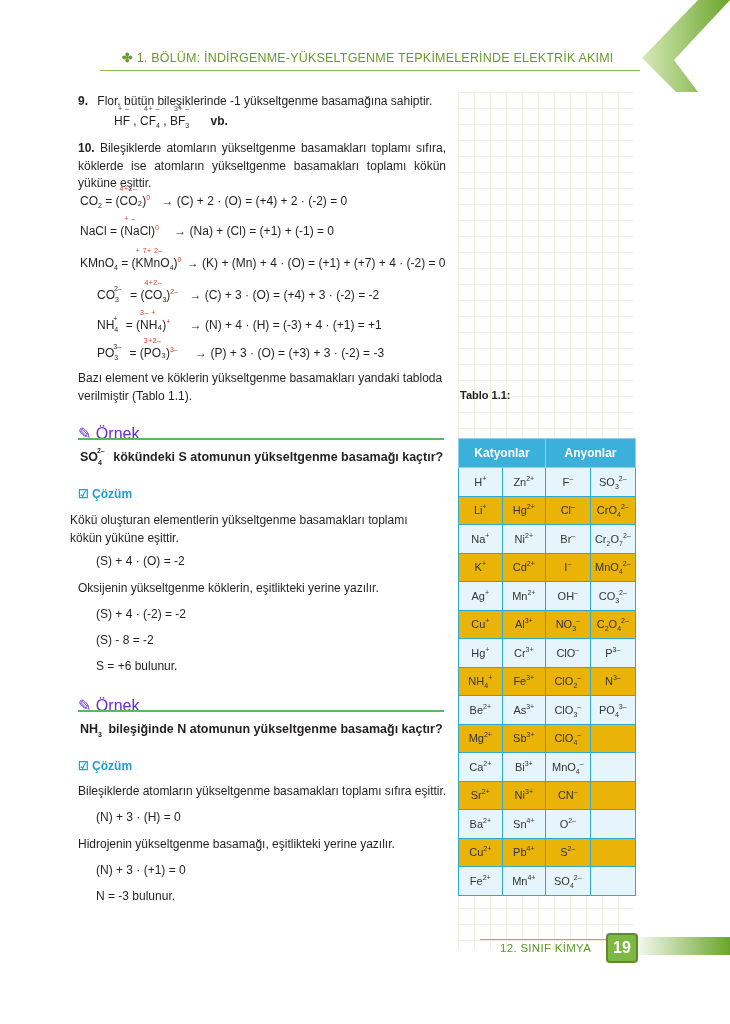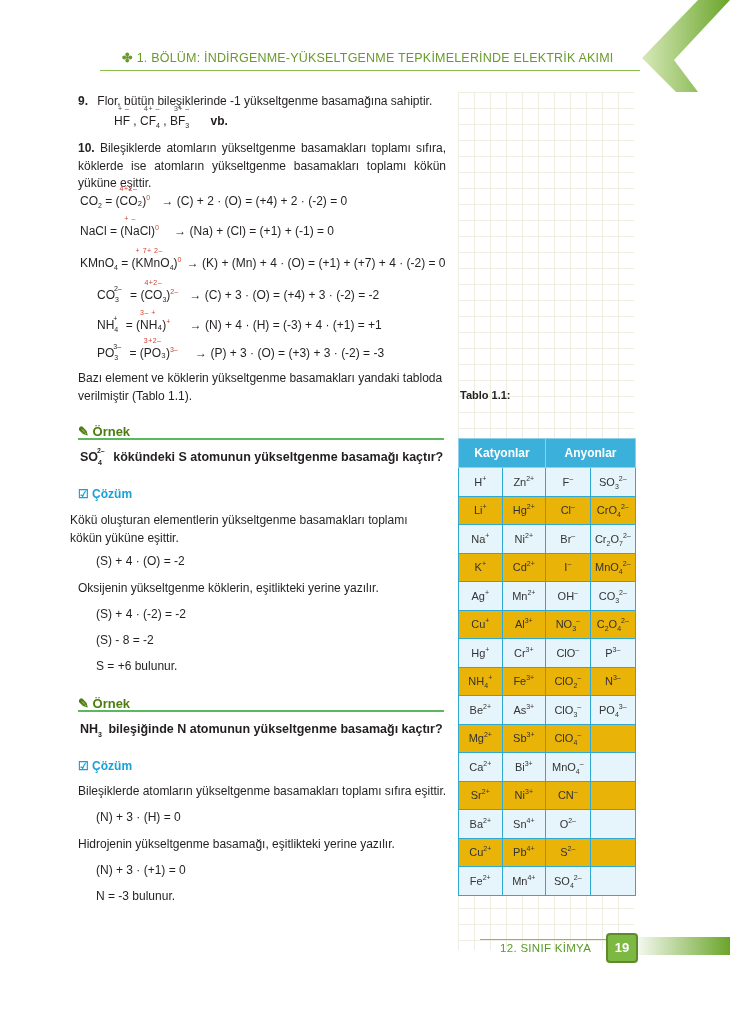--- a/index.html
+++ b/index.html
@@ -17,21 +17,21 @@
   .chev { left:628px; top:0px; width:102px; height:96px; }
 
   
   .txt { font-size:12px; line-height:17.5px; color:#231f20; }
   .num { font-weight:bold; }
   .eq { font-size:12px; white-space:nowrap; }
   .ox { color:#d0422c; font-size:7px; position:absolute; top:-9px; left:4px; white-space:nowrap; letter-spacing:0.5px; }
   .ox-wrap { position:relative; display:inline-block; }
 
   
-  .ornek { font-size:13px; font-weight:bold; color:#4d7c0f; }
+  .ornek { font-size:16px; font-weight:normal; color:#6d28d9; }
   .ornek-line { height:1.5px; background:#5cb85c; }
   .cozum { font-size:12px; font-weight:bold; color:#1aa0d8; }
   .q { font-size:12.5px; font-weight:bold; }
 
   
   .grid {
     left:458px; top:92px; width:176px; height:858px;
     background-image:
       linear-gradient(#efeee0 1px, transparent 1px),
       linear-gradient(90deg, #efeee0 1px, transparent 1px);
@@ -43,21 +43,21 @@
   .cap b { color:#222; }
   table.ox-table { position:absolute; left:458px; top:430px; border-collapse:collapse; width:178px; background:#eab308;margin-top:8px; }
   table.ox-table th { background:#3ab0da; color:#fff; font-size:12px; font-weight:bold; height:26px; border:1px solid #8fd0e8; }
   table.ox-table td { border:1.5px solid #2fa8d4; text-align:center; font-size:11px; height:25.5px; width:44px; color:#333; }
   table.ox-table tr.alt td { background:#e6f4fb; }
 
   
   .ftr-line { left:480px; top:939px; width:250px; height:1px; background:#8cbc4c; }
   .ftr-text { left:500px; top:942px; font-size:11.5px; color:#5a9a2a; letter-spacing:0.3px; }
   .ftr-bar { left:630px; top:937px; width:100px; height:18px; background:linear-gradient(90deg,#ffffff,#6aa52a); }
-  .ftr-box { left:606px; top:933px; width:28px; height:26px; background:#7cb842; border:2px solid #5d8b2c; border-radius:4px; color:#fff; font-weight:bold; font-size:13px; text-align:center; line-height:26px; }
+  .ftr-box { left:606px; top:933px; width:28px; height:26px; background:#7cb842; border:2px solid #5d8b2c; border-radius:4px; color:#fff; font-weight:bold; font-size:16px; text-align:center; line-height:26px; }
 </style>
 </head>
 <body>
 
 <div class="abs hdr-title">
   <span class="mark">✤</span><span>1. BÖLÜM: İNDİRGENME-YÜKSELTGENME TEPKİMELERİNDE ELEKTRİK AKIMI</span>
 </div>
 <div class="abs hdr-line"></div>
 <svg class="abs chev" viewBox="0 0 102 96">
   <defs>

